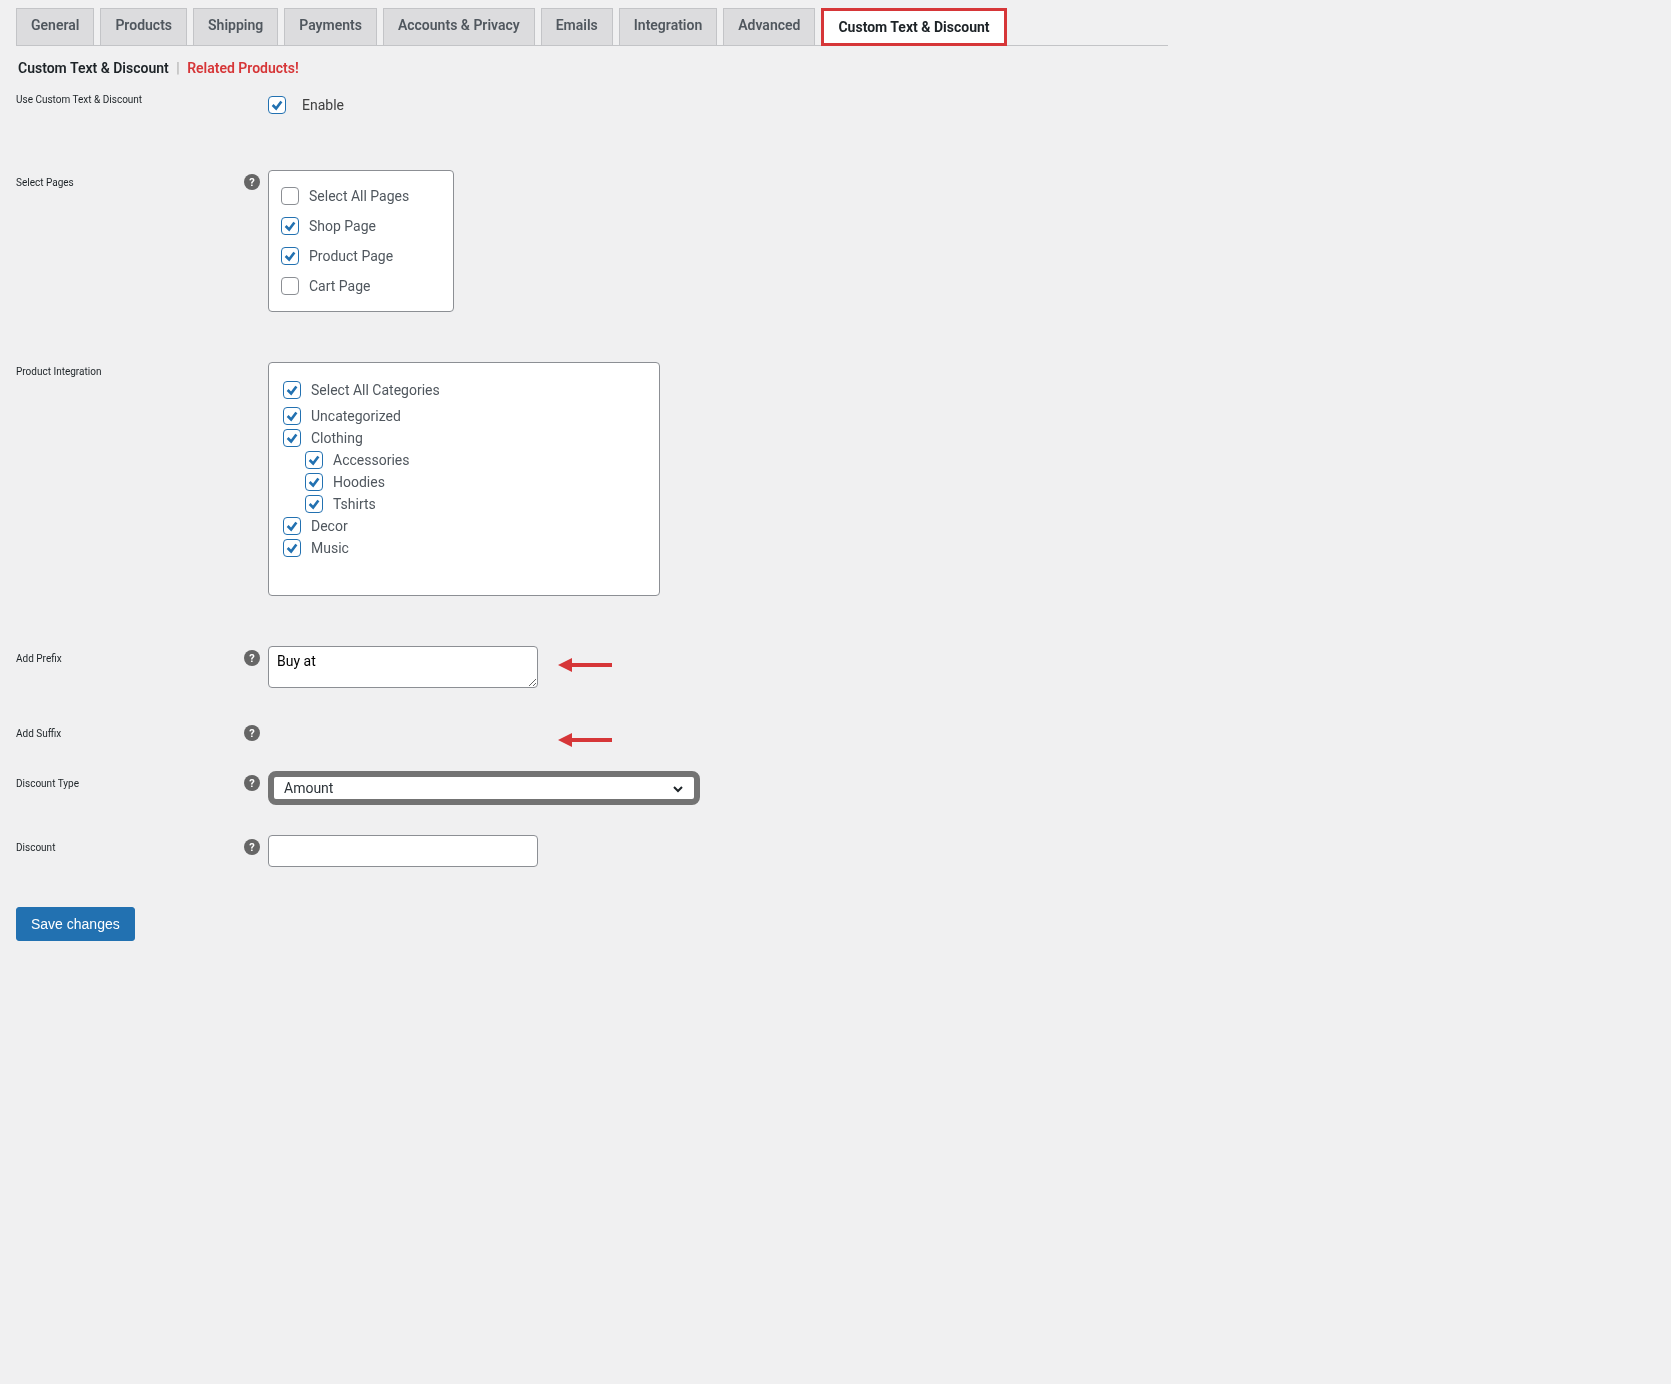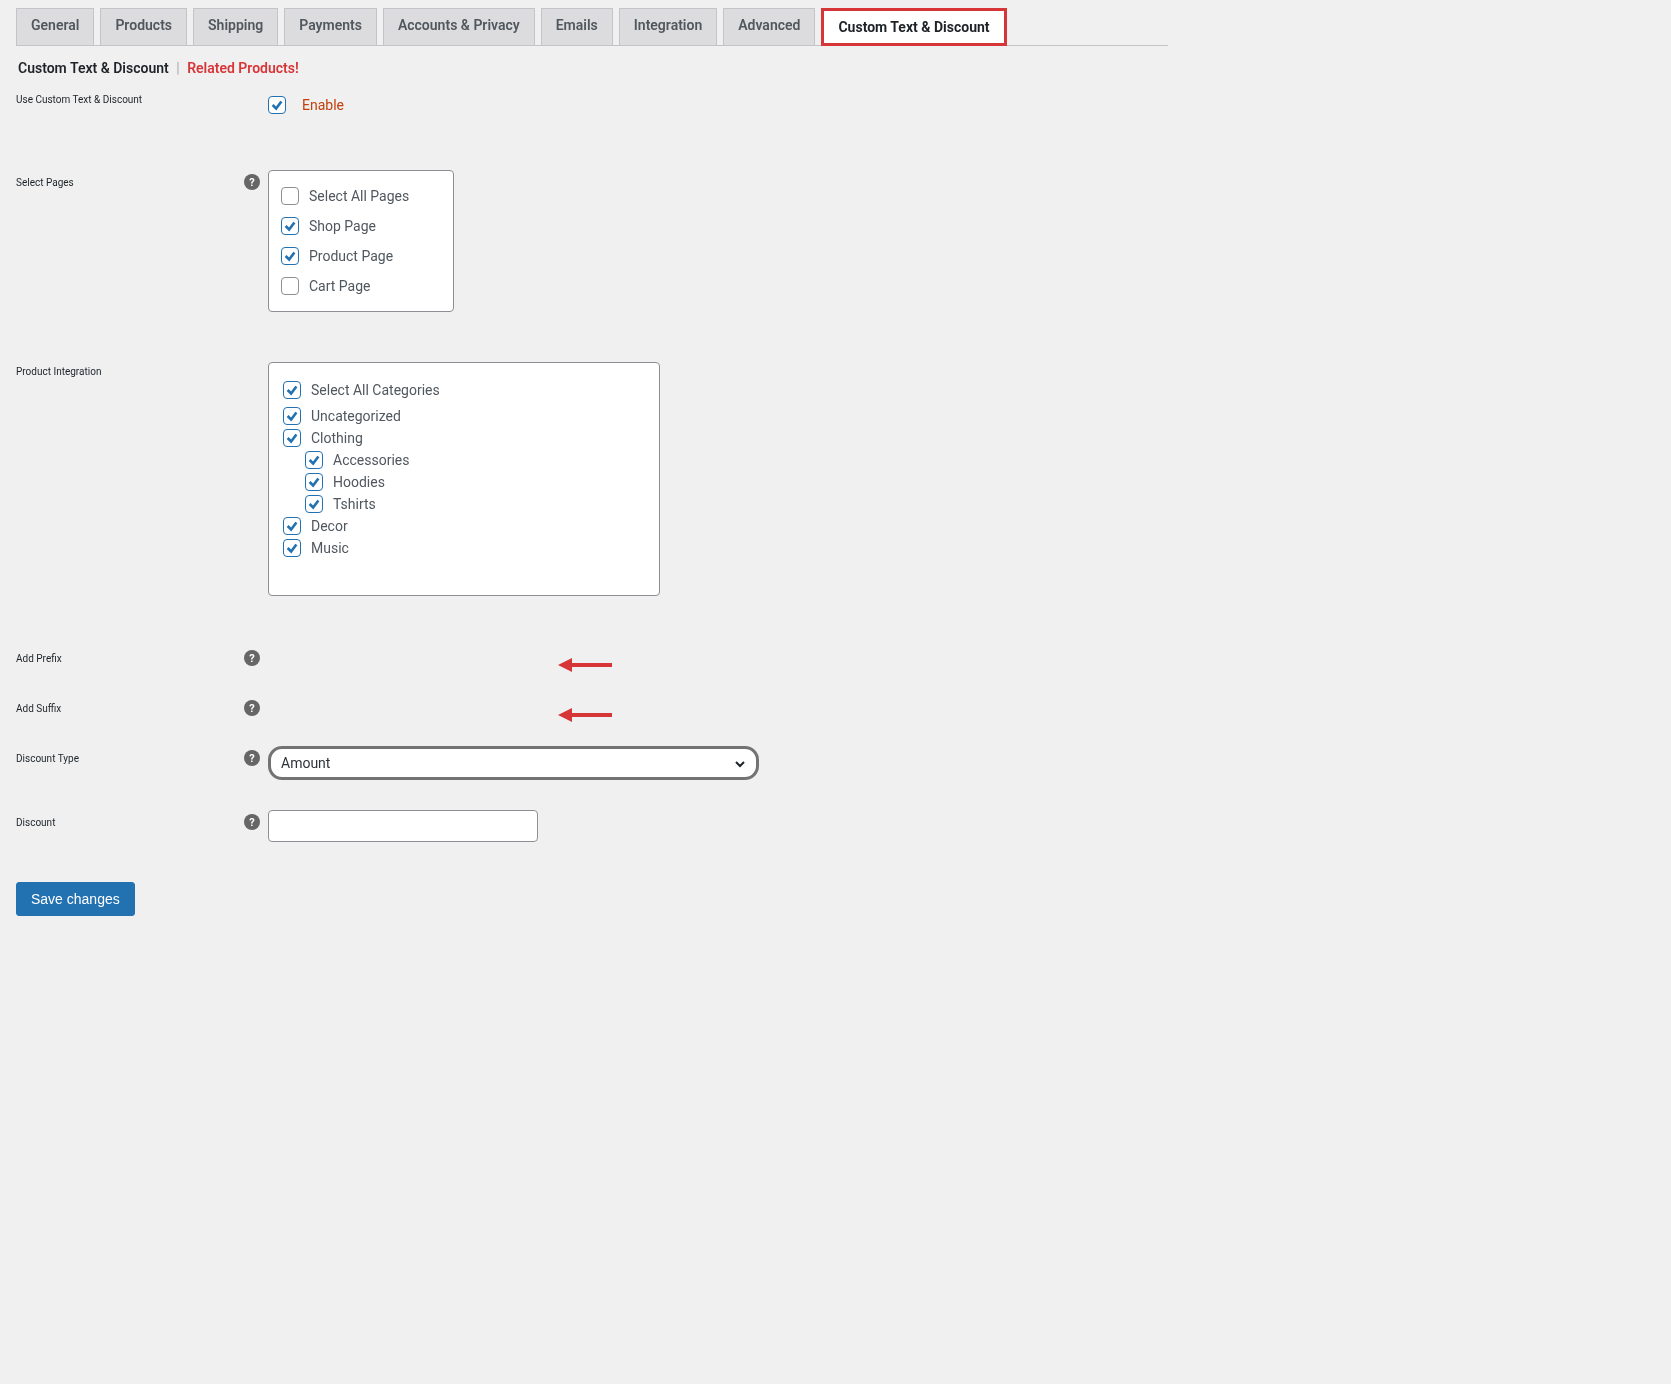--- a/index.html
+++ b/index.html
@@ -113,22 +113,22 @@
       border: 1px solid #8c8f94; border-radius: 4px;
       padding: 6px 8px; font-family: inherit; font-size: 14px;
       resize: both; background: #fff;
     }
     input.txt {
       width: 270px; height: 32px;
       border: 1px solid #8c8f94; border-radius: 4px;
       padding: 4px 8px; font-family: inherit; font-size: 14px; background: #fff;
     }
     .select {
-      width: 491px; height: 34px;
-      border: 3px solid #737373; border-radius: 14px;
+      width: 432px; height: 34px;
+      border: 6px solid #737373; border-radius: 8px;
       background: #fff; display: flex; align-items: center;
       padding: 0 10px; justify-content: space-between;
       cursor: pointer; color: #2c3338;
     }
     .chev { width: 12px; height: 12px; }
     .chev svg { width: 12px; height: 12px; stroke: #1d2327; stroke-width: 2; fill: none; }
     
     .arrow {
       position: absolute; left: 290px; top: 12px;
       display: flex; align-items: center;
@@ -138,21 +138,21 @@
       width: 0; height: 0; border-top: 7px solid transparent;
       border-bottom: 7px solid transparent; border-right: 14px solid #d63638;
       margin-right: -2px;
     }
     
     .save-btn {
       background: #2271b1; color: #fff; border: 1px solid #2271b1;
       border-radius: 3px; padding: 8px 14px; font-size: 14px;
       cursor: pointer;
     }
-    .enable-lbl { color: #c2410c; margin-left: 6px; }
+    .enable-lbl { color: #404040; margin-left: 6px; }
   </style>
 </head>
 <body>
 
 <div class="container">
 
   
   <div class="tab-row">
     <div class="tab">General</div>
     <div class="tab">Products</div>
@@ -301,20 +301,21 @@
     </div>
   </div>
 
   
   <div class="form-row tight">
     <div class="label-col">
       <label>Add Prefix</label>
       <span class="help-icon">?</span>
     </div>
     <div class="field-col">
+      <textarea class="txt" id="prefix-ta" value="Buy at" style="">Buy at</textarea>
       <div class="arrow">
         <div class="arrow-head"></div>
           <div class="arrow-line"></div>
       </div>
     </div>
   </div>
 
   
   <div class="form-row tight">
     <div class="label-col">

